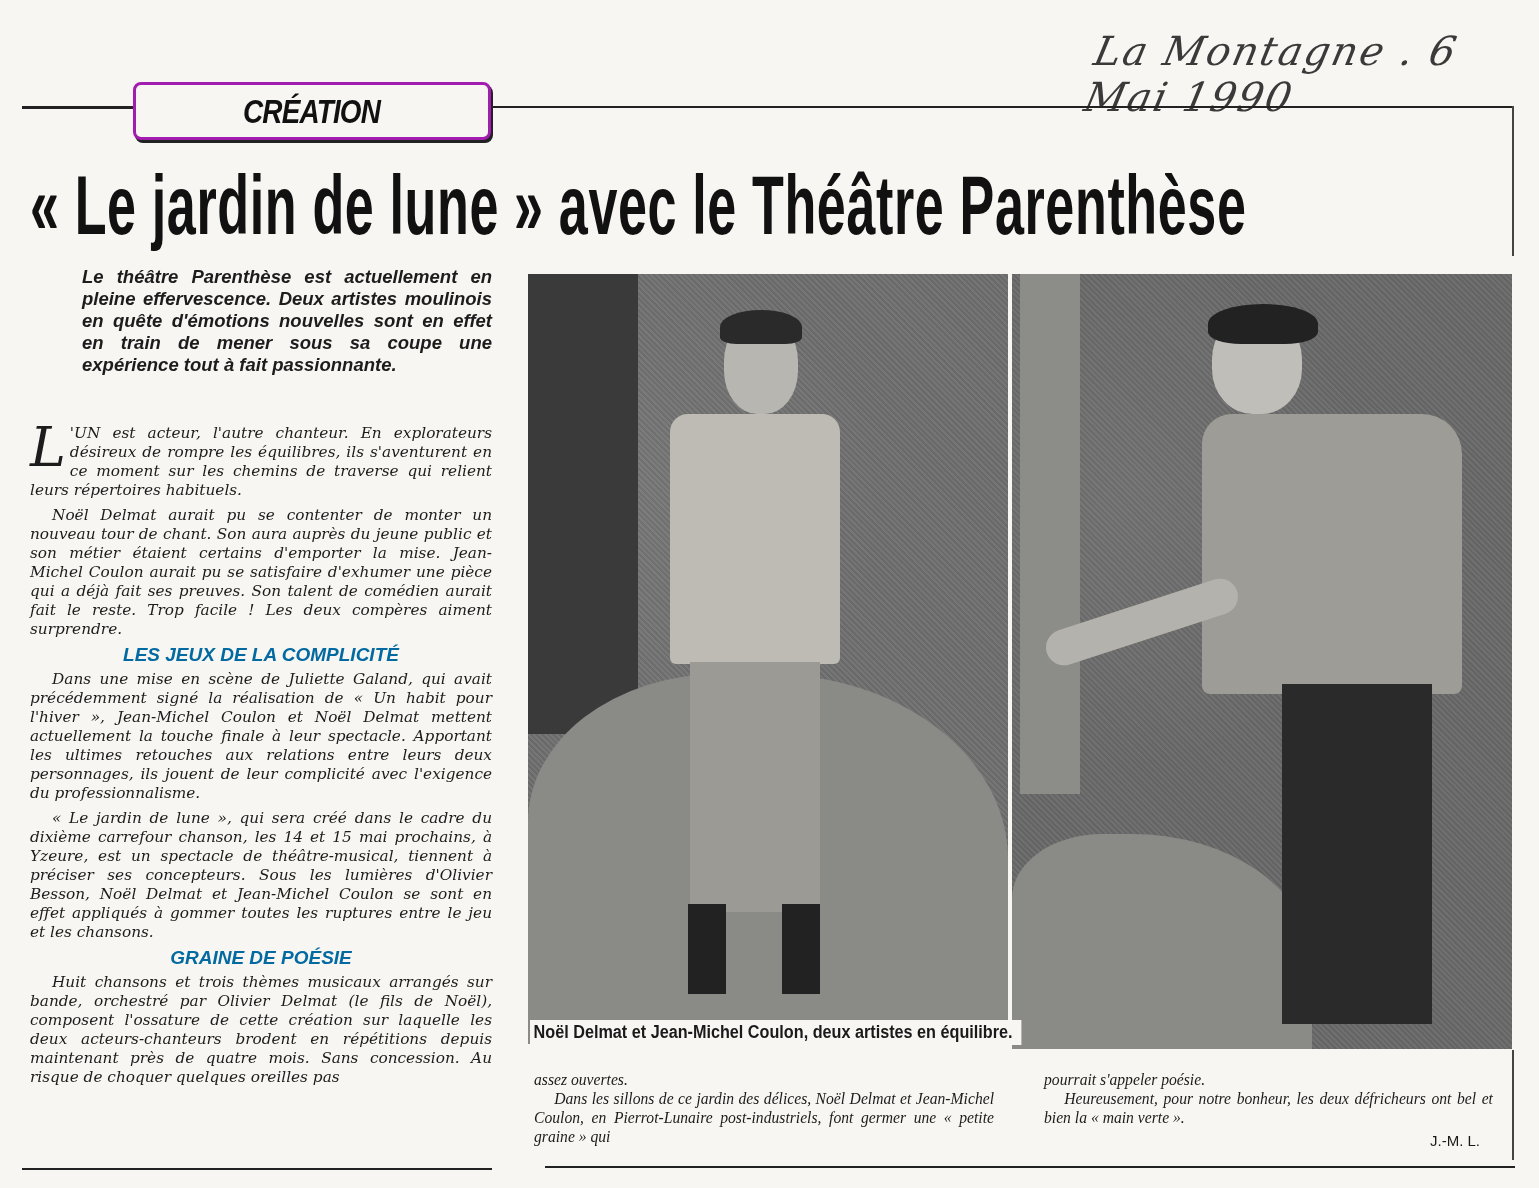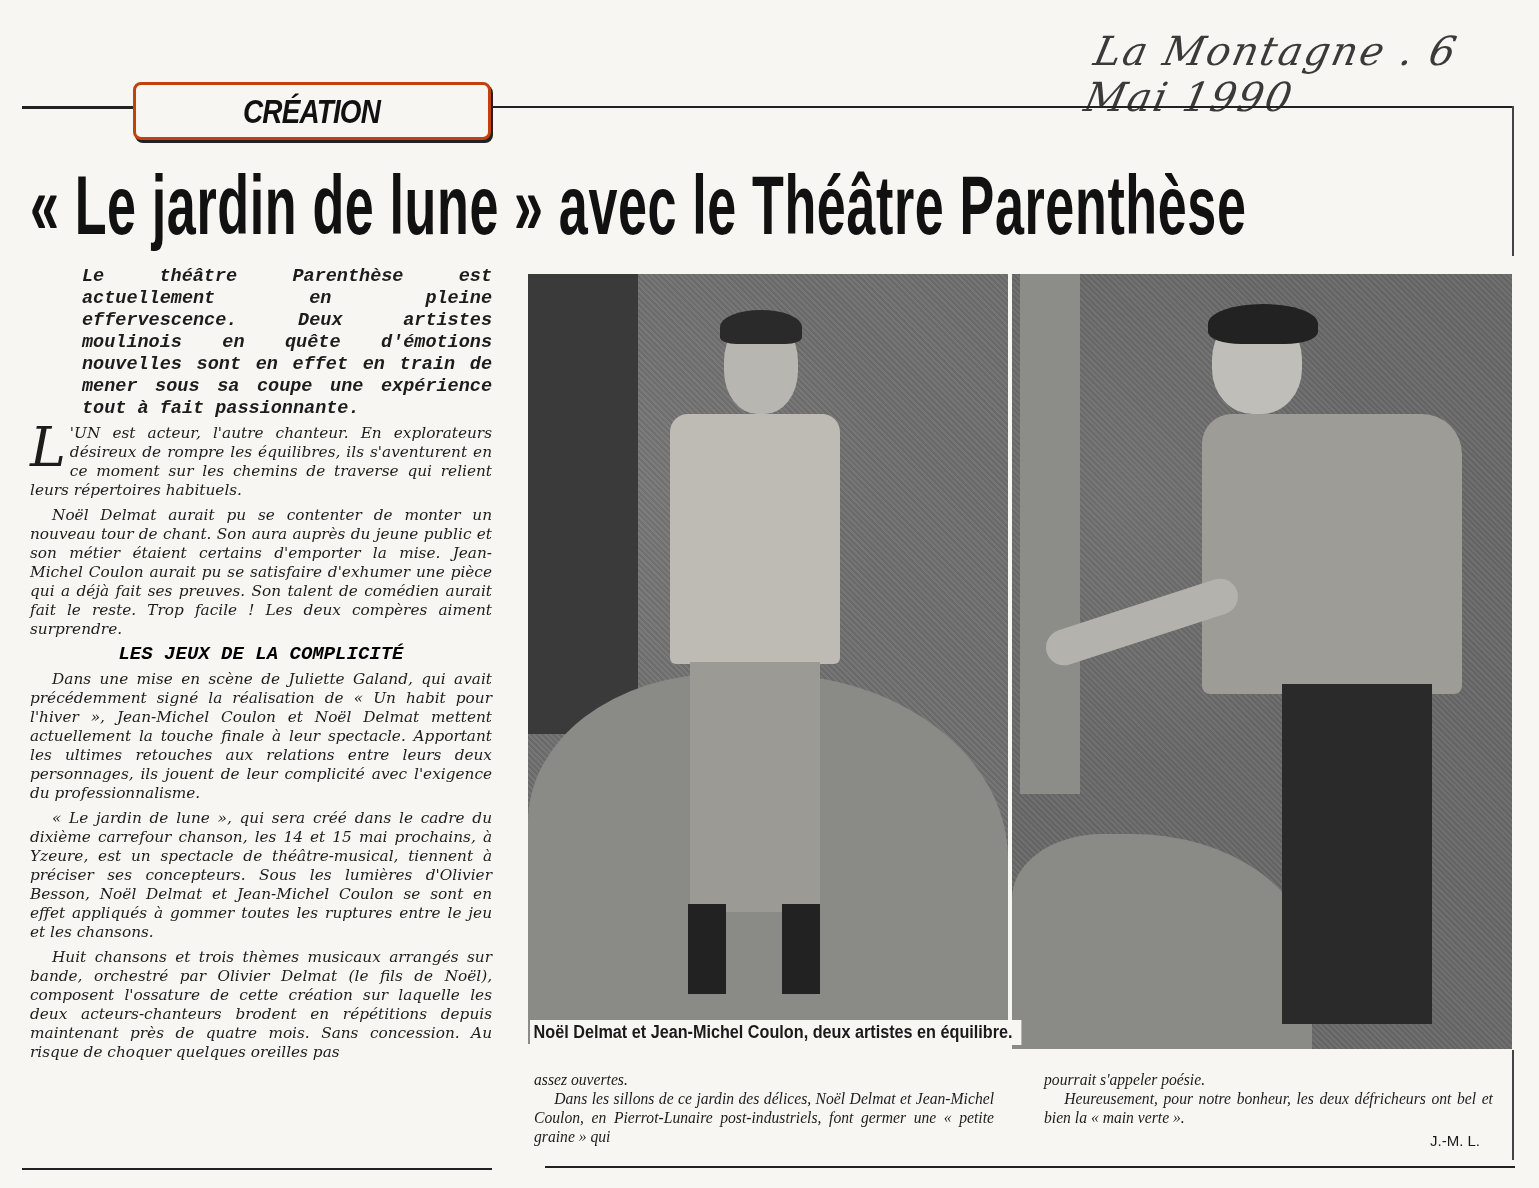--- a/index.html
+++ b/index.html
@@ -11,52 +11,52 @@
   .abs { position: absolute; }
   .handwritten {
     left: 1090px; top: 28px; width: 420px;
     font-family: "DejaVu Serif", serif; font-style: italic;
     font-size: 40px; color: #3a3a3a; letter-spacing: 2px;
     transform: skewX(-12deg); font-weight: normal;
   }
   .rule { background: #222; height: 3px; }
   .section-box {
     left: 133px; top: 82px; width: 352px; height: 52px;
-    border: 3px solid #c2410c; border-radius: 8px; background: #f7f6f2;
+    border: 3px solid #a21caf; border-radius: 8px; background: #f7f6f2;
     box-shadow: 2px 3px 0 #222;
     display: flex; align-items: center; justify-content: center;
   }
   .section-label {
     font-family: "Liberation Sans", sans-serif; font-weight: bold; font-style: italic;
     font-size: 34px; letter-spacing: -1px; transform: scaleX(0.82); color: #111;
   }
   .headline {
     left: 30px; top: 160px; width: 1500px; white-space: nowrap;
     font-family: "Liberation Sans", sans-serif; font-weight: bold;
     font-size: 84px; line-height: 90px; color: #111;
     transform: scaleX(0.62); transform-origin: left top; letter-spacing: 1px;
   }
   .chapo {
     left: 82px; top: 266px; width: 410px;
-    font-family: Liberation Mono, monospace; font-weight: bold; font-style: italic;
+    font-family: Liberation Sans, sans-serif; font-weight: bold; font-style: italic;
     font-size: 18.5px; line-height: 22px; text-align: justify; color: #1c1c1c;
   }
   .body-col {
     font-family: "DejaVu Serif", serif; font-style: italic;
     font-size: 15.3px; line-height: 19px; text-align: justify; color: #1c1c1c;
   }
   .body-col p { margin: 0 0 6px 0; text-indent: 22px; }
   .body-col p.noindent { text-indent: 0; }
   .dropcap {
     float: left; font-size: 54px; line-height: 44px; font-style: italic;
     margin: 2px 4px 0 0; font-family: "DejaVu Serif", serif;
   }
   .subhead {
-    font-family: Liberation Mono, monospace; font-weight: bold;
-    font-size: 19px; text-align: center; margin: 6px 0 6px 0; color: #000000;
+    font-family: Liberation Sans, sans-serif; font-weight: bold;
+    font-size: 19px; text-align: center; margin: 6px 0 6px 0; color: #0369a1;
   }
   .photo {
     background: #6d6d6d; overflow: hidden;
     background-image:
       radial-gradient(circle at 20% 30%, rgba(255,255,255,0.06) 0, transparent 40%),
       repeating-linear-gradient(45deg, rgba(0,0,0,0.06) 0 2px, rgba(255,255,255,0.04) 2px 4px);
   }
   .figure-shape { position: absolute; }
   .caption {
     left: 530px; top: 1020px; padding: 2px 10px 2px 4px; background: #f7f6f2;
@@ -91,20 +91,21 @@
 <div class="abs chapo">Le théâtre Parenthèse est actuellement en pleine effervescence. Deux artistes moulinois en quête d'émotions nouvelles sont en effet en train de mener sous sa coupe une expérience tout à fait passionnante.</div>
 
 <div class="abs body-col" style="left:30px; top:424px; width:462px;">
   <p class="noindent">
     <span class="dropcap">L</span><span>'UN est acteur, l'autre chanteur. En explorateurs désireux de rompre les équilibres, ils s'aventurent en ce moment sur les chemins de traverse qui relient leurs répertoires habituels.</span>
   </p>
   <p>Noël Delmat aurait pu se contenter de monter un nouveau tour de chant. Son aura auprès du jeune public et son métier étaient certains d'emporter la mise. Jean-Michel Coulon aurait pu se satisfaire d'exhumer une pièce qui a déjà fait ses preuves. Son talent de comédien aurait fait le reste. Trop facile ! Les deux compères aiment surprendre.</p>
   <div class="subhead">LES JEUX DE LA COMPLICITÉ</div>
   <p>Dans une mise en scène de Juliette Galand, qui avait précédemment signé la réalisation de « Un habit pour l'hiver », Jean-Michel Coulon et Noël Delmat mettent actuellement la touche finale à leur spectacle. Apportant les ultimes retouches aux relations entre leurs deux personnages, ils jouent de leur complicité avec l'exigence du professionnalisme.</p>
   <p>« Le jardin de lune », qui sera créé dans le cadre du dixième carrefour chanson, les 14 et 15 mai prochains, à Yzeure, est un spectacle de théâtre-musical, tiennent à préciser ses concepteurs. Sous les lumières d'Olivier Besson, Noël Delmat et Jean-Michel Coulon se sont en effet appliqués à gommer toutes les ruptures entre le jeu et les chansons.</p>
+  <div class="subhead">GRAINE DE POÉSIE</div>
   <p>Huit chansons et trois thèmes musicaux arrangés sur bande, orchestré par Olivier Delmat (le fils de Noël), composent l'ossature de cette création sur laquelle les deux acteurs-chanteurs brodent en répétitions depuis maintenant près de quatre mois. Sans concession. Au risque de choquer quelques oreilles pas</p>
 </div>
 
 <div class="abs photo" style="left:528px; top:274px; width:480px; height:770px; background-color:#707070;">
   <div class="figure-shape" style="left:0; top:0; width:110px; height:460px; background:#3a3a3a;"></div>
   <div class="figure-shape" style="left:0; top:400px; width:480px; height:370px; background:#8a8a86; border-radius:40% 50% 0 0;"></div>
   <div class="figure-shape" style="left:196px; top:44px; width:74px; height:96px; background:#b8b6b0; border-radius:45%;"></div>
   <div class="figure-shape" style="left:192px; top:36px; width:82px; height:34px; background:#2a2a2a; border-radius:50% 50% 20% 20%;"></div>
   <div class="figure-shape" style="left:142px; top:140px; width:170px; height:250px; background:#bdbbb4; border-radius:18px 18px 6px 6px;"></div>
   <div class="figure-shape" style="left:162px; top:388px; width:130px; height:250px; background:#9c9a94;"></div>

